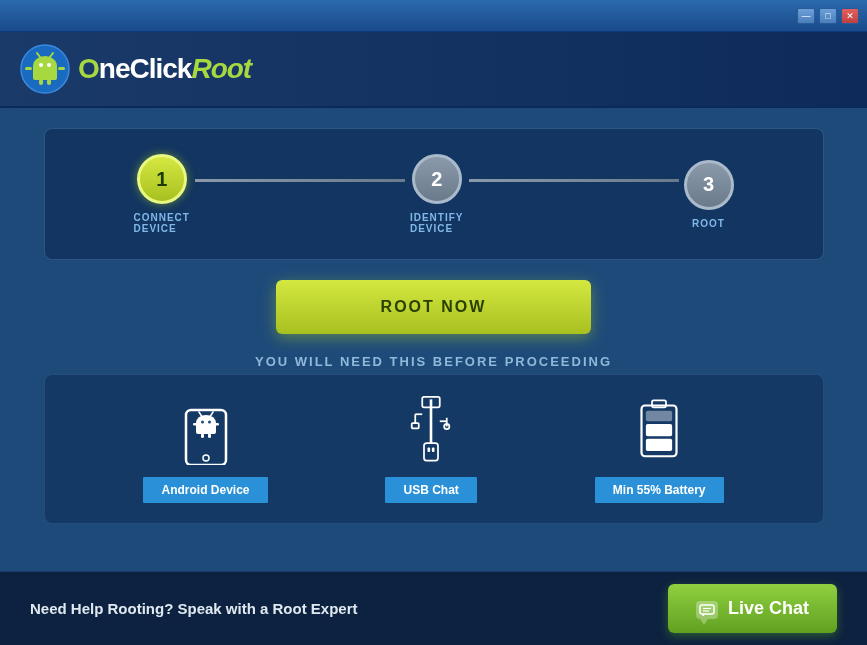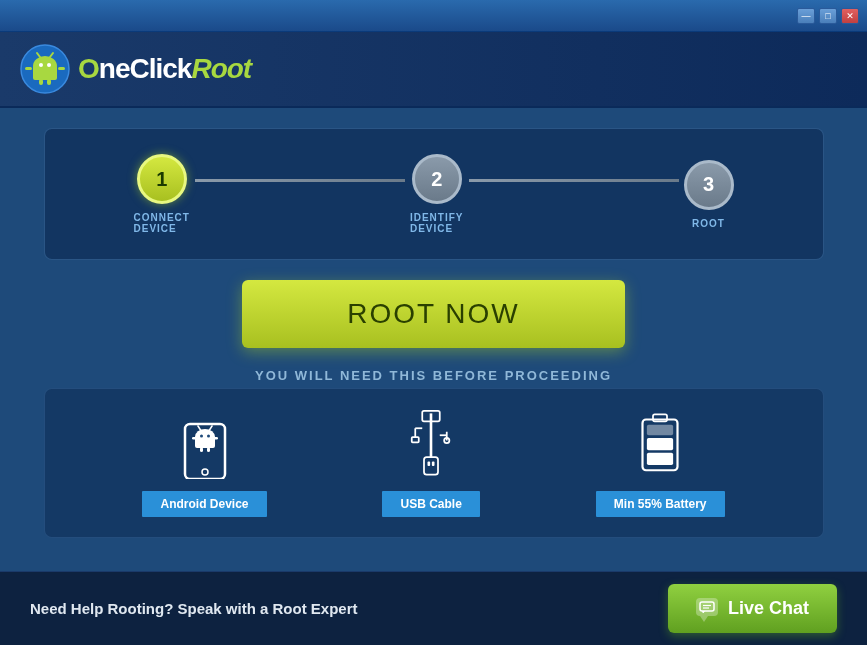--- a/index.html
+++ b/index.html
@@ -145,22 +145,22 @@
       margin-bottom: 28px;
     }
 
     
     .root-now-btn {
       background: linear-gradient(to bottom, #d4e840, #a8c020);
       color: #2a4000;
       border: none;
       border-radius: 6px;
       padding: 18px 105px;
-      font-size: 28px;
-      font-weight: normal;
+      font-size: 16px;
+      font-weight: bold;
       letter-spacing: 2px;
       cursor: pointer;
       box-shadow: 0 4px 15px rgba(180, 220, 30, 0.4);
       text-transform: uppercase;
     }
 
     
     .prereq-section {
       width: 100%;
       max-width: 780px;
@@ -227,21 +227,21 @@
     .live-chat-btn {
       background: linear-gradient(to bottom, #90d040, #60a020);
       color: white;
       border: none;
       border-radius: 6px;
       padding: 14px 28px;
       font-size: 18px;
       font-weight: bold;
       cursor: pointer;
       display: flex;
-      align-items: flex-start;
+      align-items: flex-end;
       gap: 10px;
       box-shadow: 0 3px 10px rgba(100, 180, 30, 0.4);
     }
     .chat-icon-bubble {
       width: 22px;
       height: 18px;
       background: rgba(255,255,255,0.3);
       border-radius: 4px;
       position: relative;
       display: flex;
@@ -365,21 +365,21 @@
               <rect x="8" y="32" width="8" height="6" rx="1" fill="none" stroke="white" stroke-width="2"></rect>
               <line x1="40" y1="30" x2="48" y2="30" stroke="white" stroke-width="2"></line>
               <line x1="48" y1="26" x2="48" y2="36" stroke="white" stroke-width="2"></line>
               <circle cx="48" cy="36" r="3" fill="none" stroke="white" stroke-width="2"></circle>
 
               <rect x="22" y="55" width="16" height="20" rx="3" fill="none" stroke="white" stroke-width="2"></rect>
               <rect x="26" y="60" width="3" height="5" rx="1" fill="white"></rect>
               <rect x="31" y="60" width="3" height="5" rx="1" fill="white"></rect>
             </svg>
           </div>
-          <div class="prereq-badge">USB Cable</div>
+          <div class="prereq-badge">USB Chat</div>
         </div>
 
         <div class="prereq-item">
           <div class="prereq-icon">
             <svg viewBox="0 0 60 80" width="60" height="70" xmlns="http://www.w3.org/2000/svg">
 
               <rect x="10" y="12" width="40" height="58" rx="4" fill="none" stroke="white" stroke-width="2.5"></rect>
 
               <rect x="22" y="6" width="16" height="8" rx="2" fill="none" stroke="white" stroke-width="2"></rect>
 

